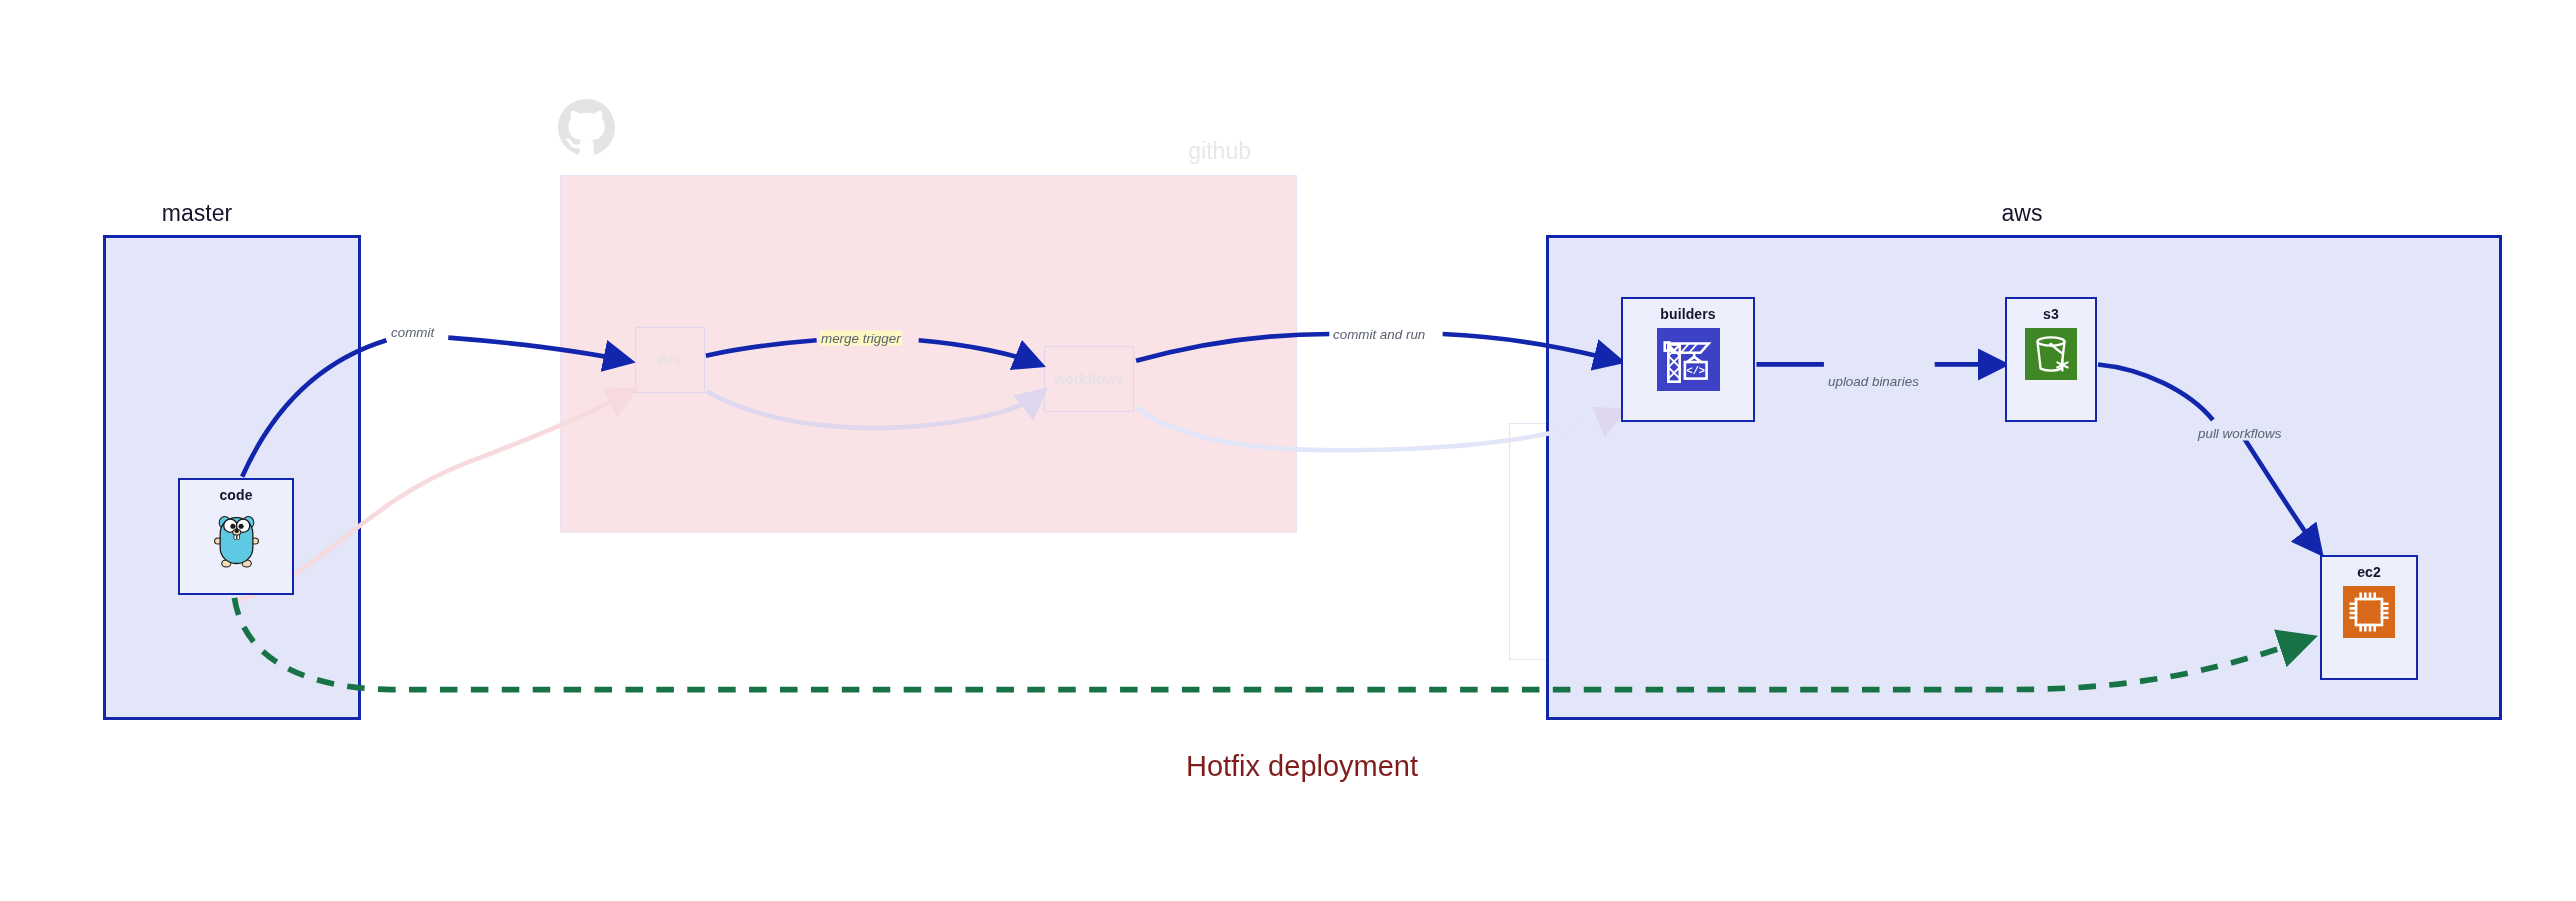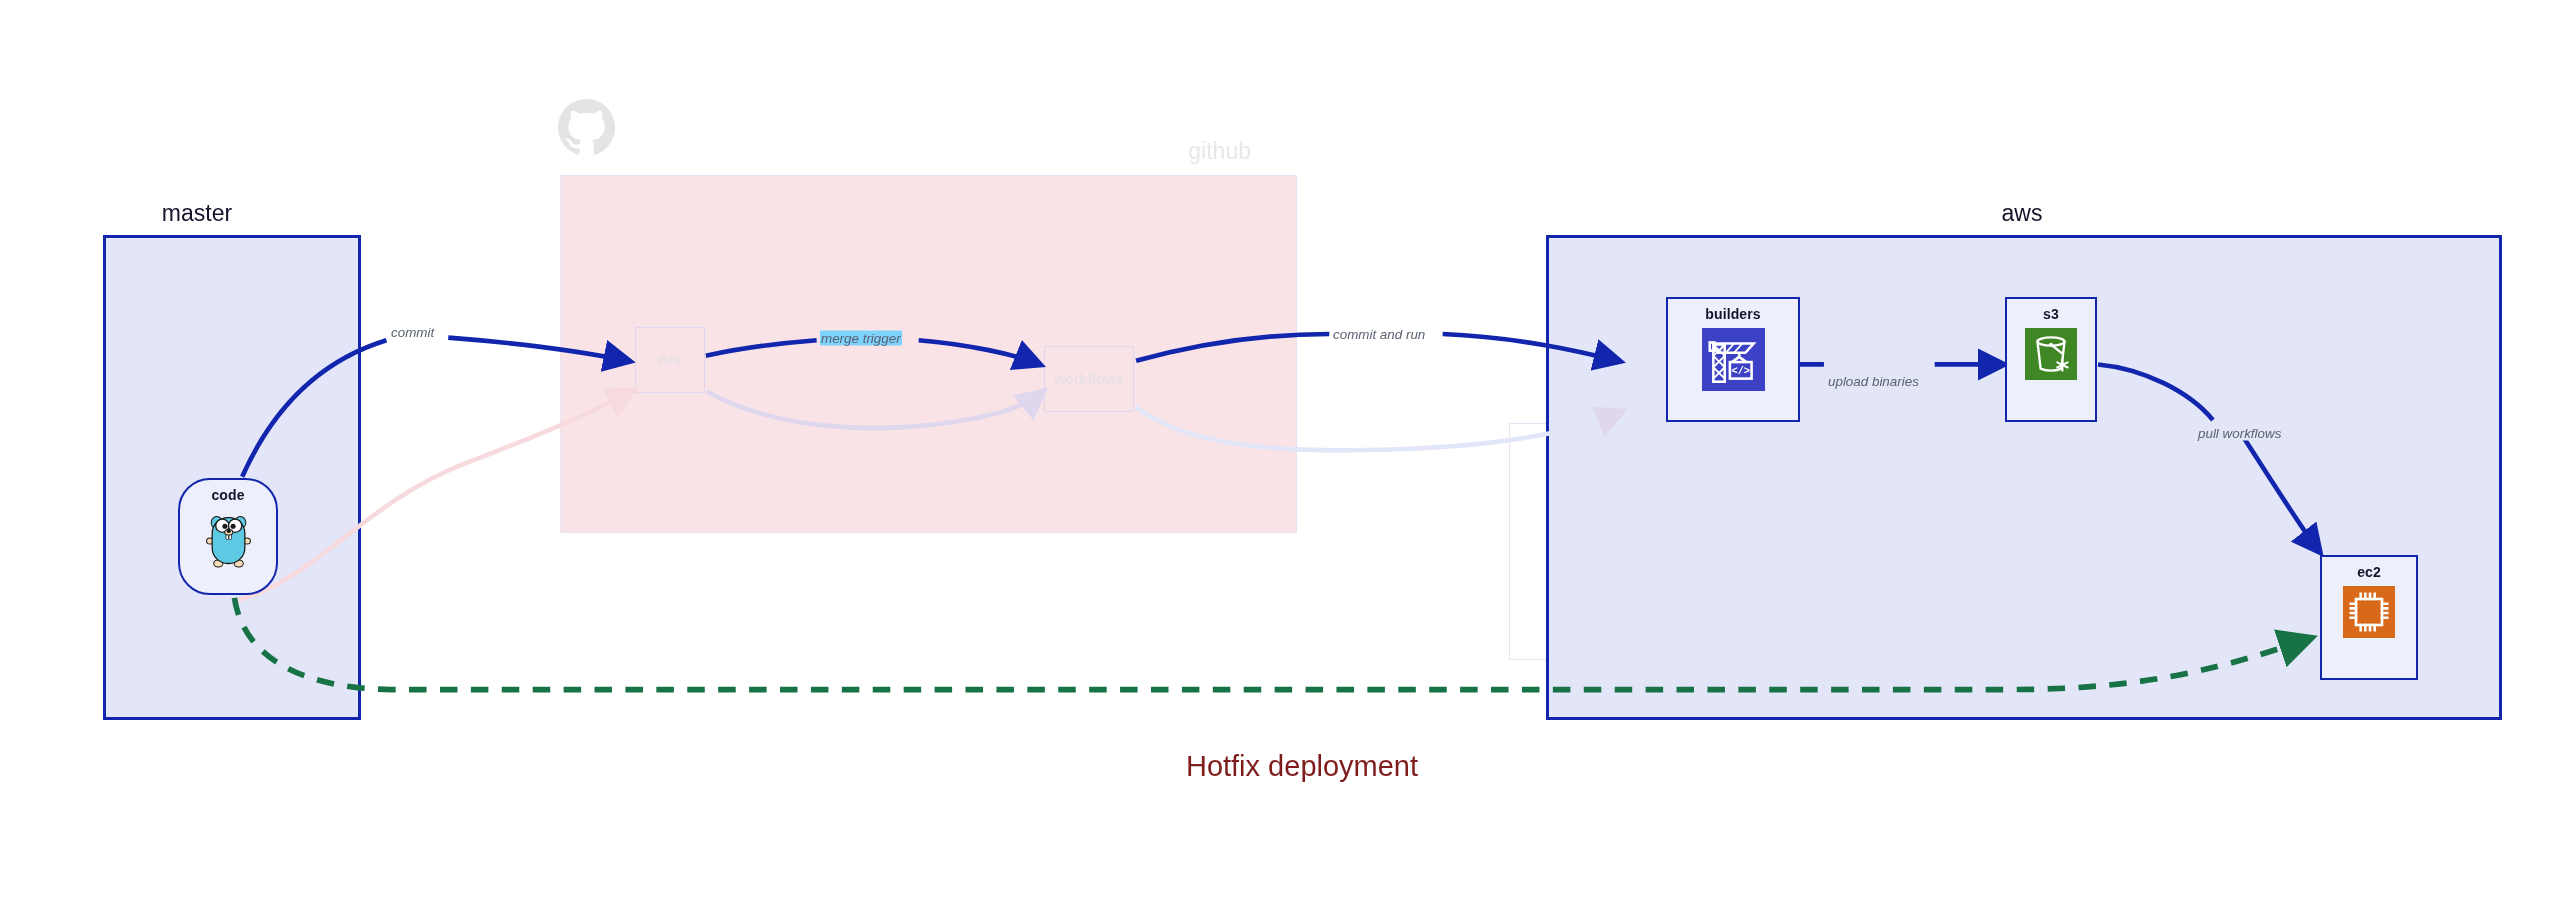--- a/index.html
+++ b/index.html
@@ -104,22 +104,22 @@
     font-weight: bold;
     color: #14142b;
     margin-top: 7.2px;
     letter-spacing: 0.1px;
     white-space: nowrap;
   }
   .node-icon {
     margin-top: 6.2px;
   }
 
-  .node-code     { left: 178px;  top: 478px;  width: 100px; height: 117px; border-radius: 32px; }
-  .node-builders { left: 1666px; top: 297px;  width: 134px; height: 125px; }
+  .node-code     { left: 178px;  top: 478px;  width: 116px; height: 117px; }
+  .node-builders { left: 1621px; top: 297px;  width: 134px; height: 125px; }
   .node-s3       { left: 2005px; top: 297px;  width: 92px; height: 125px; }
   .node-ec2      { left: 2320px; top: 555px; width: 98px; height: 125px; }
 
   
   .node-faded {
     position: absolute;
     box-sizing: border-box;
     background: transparent;
     border: 1.5px solid #ded7ee;
     display: flex;
@@ -137,21 +137,21 @@
   
   .edge-label {
     position: absolute;
     font-size: 13.4px;
     font-style: italic;
     color: #5a6270;
     white-space: nowrap;
     background: #ffffff;
     padding: 0 1px;
   }
-  .edge-label.on-pink { background: #7dd3fc; font-style: italic; }
+  .edge-label.on-pink { background: #fef9c3; font-style: italic; }
   .edge-label.on-blue { background: #e2e6f8; margin-top: 17px; }
 
   
   .caption {
     position: absolute;
     left: 1302px;
     top: 750px;
     transform: translateX(-50%);
     font-size: 29px;
     color: #7f1d1d;

